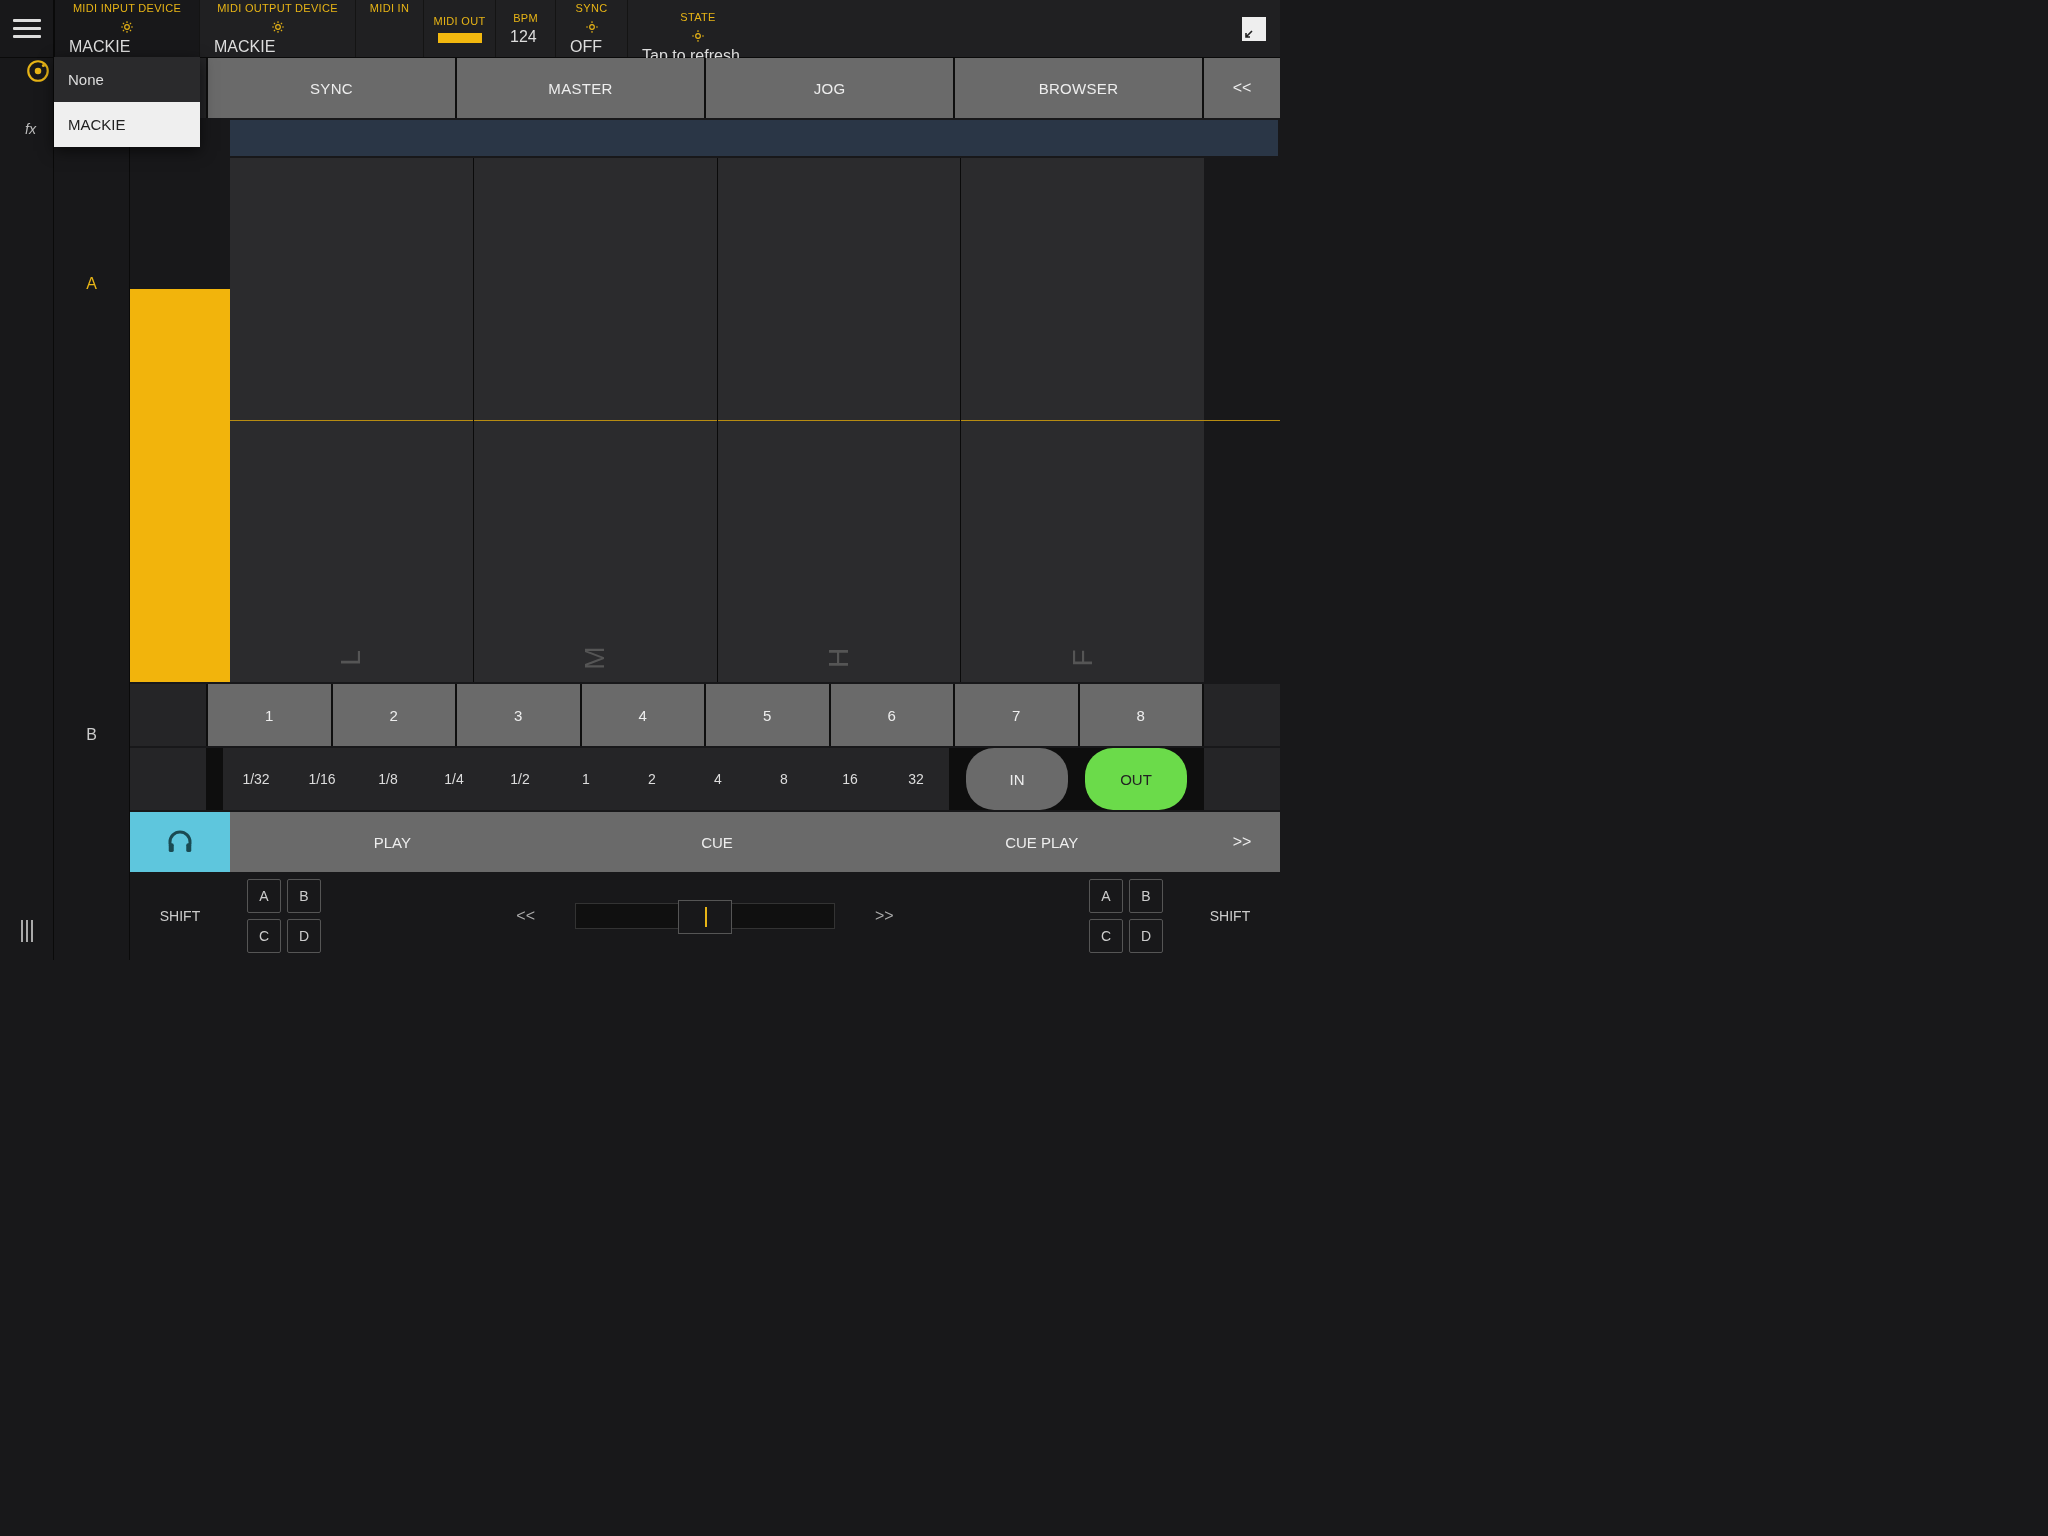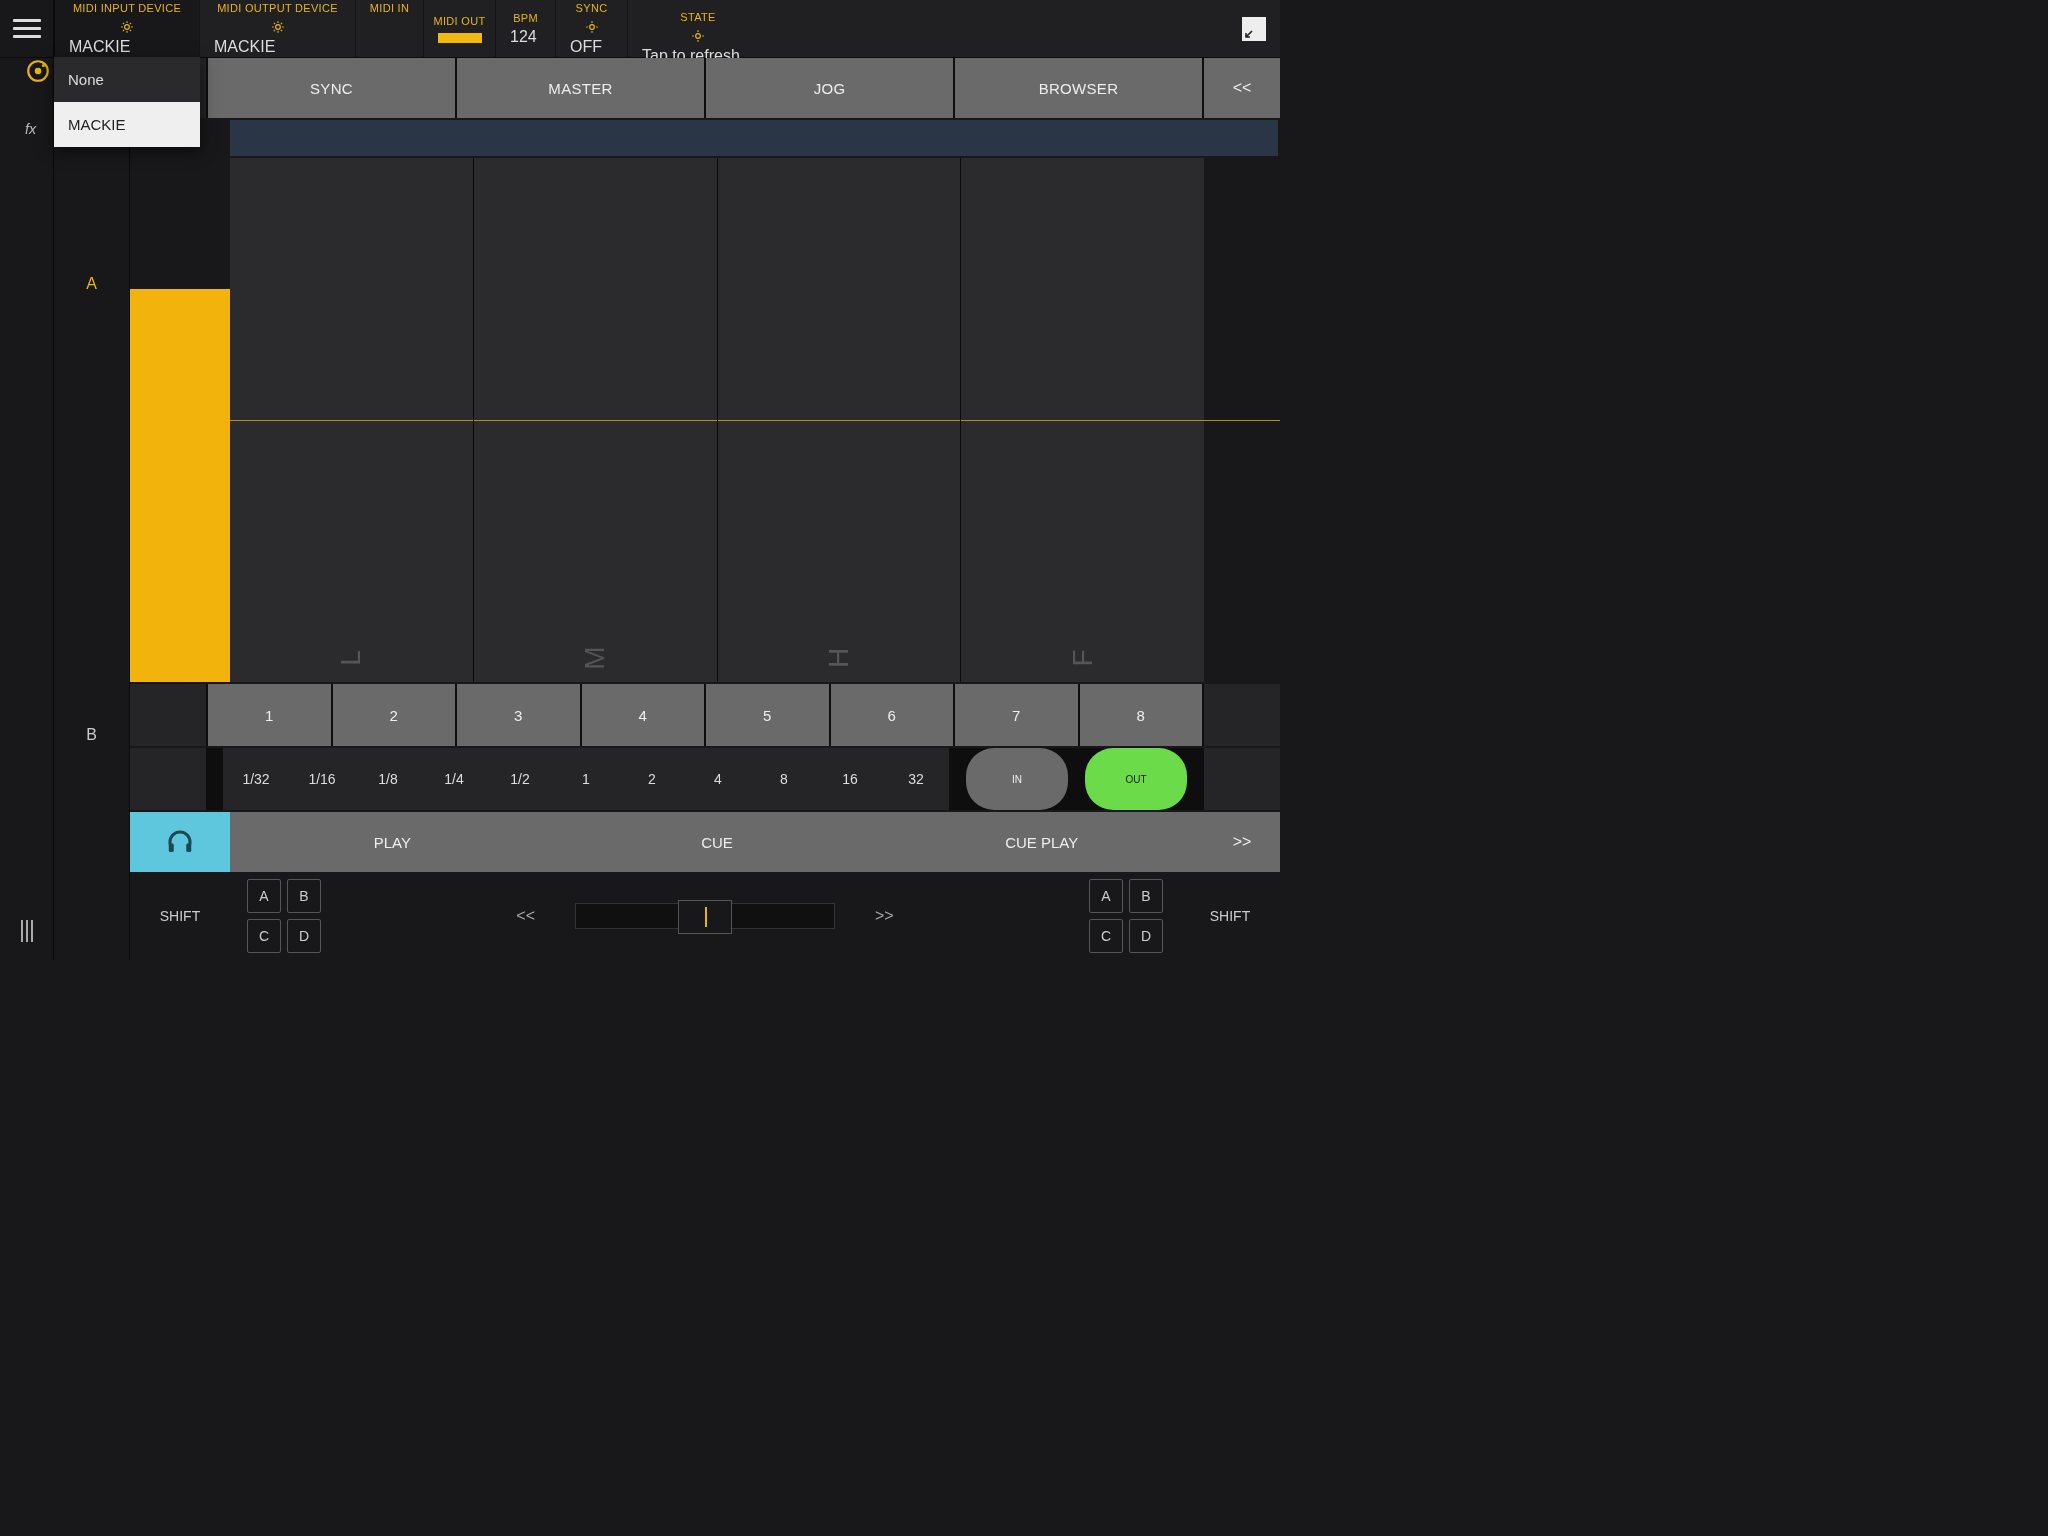--- a/index.html
+++ b/index.html
@@ -57,21 +57,21 @@
   
   .sidegap { width:76px; background:#18181a; position:relative;}
   .sidegap .line { position:absolute; left:0; right:0; top:50%; height:1px; background:#b78c12;}
   
   .num-row { height:62px; display:flex; gap:2px; background:#0e0e0e; margin-top:2px;}
   .num-btn { flex:1; background:#6a6a6a; display:flex; align-items:center; justify-content:center; font-size:15px; color:#eee;}
   
   .beat-row { height:62px; display:flex; gap:17px; background:#0e0e0e; margin-top:2px;}
   .beat-strip { flex:1; display:flex; background:#252527;}
   .beat { flex:1; display:flex; align-items:center; justify-content:center; font-size:14px; color:#ddd;}
-  .inout { width:102px; display:flex; align-items:center; justify-content:center; font-size:10px;border-radius:28px;}
+  .inout { width:102px; display:flex; align-items:center; justify-content:center; font-size:15px;border-radius:28px;}
   .in-btn { background:#6a6a6a; color:#eee;}
   .out-btn { background:#6bdb4a; color:#222;}
   
   .play-row { height:60px; display:flex; gap:0; background:#0e0e0e; margin-top:2px;}
   .headphone { width:100px; background:#5ec6dd; display:flex; align-items:center; justify-content:center;}
   .play-btn { flex:1; background:#6a6a6a; display:flex; align-items:center; justify-content:center; font-size:15px; color:#eee;}
   
   .shift-row { height:88px; display:flex; background:#18181a;}
   .shift-cell { width:100px; display:flex; align-items:center; justify-content:center; font-size:14px; color:#ccc;}
   .abcd { width:108px; display:flex; flex-wrap:wrap; align-content:center; justify-content:center; gap:6px; padding:8px;}

